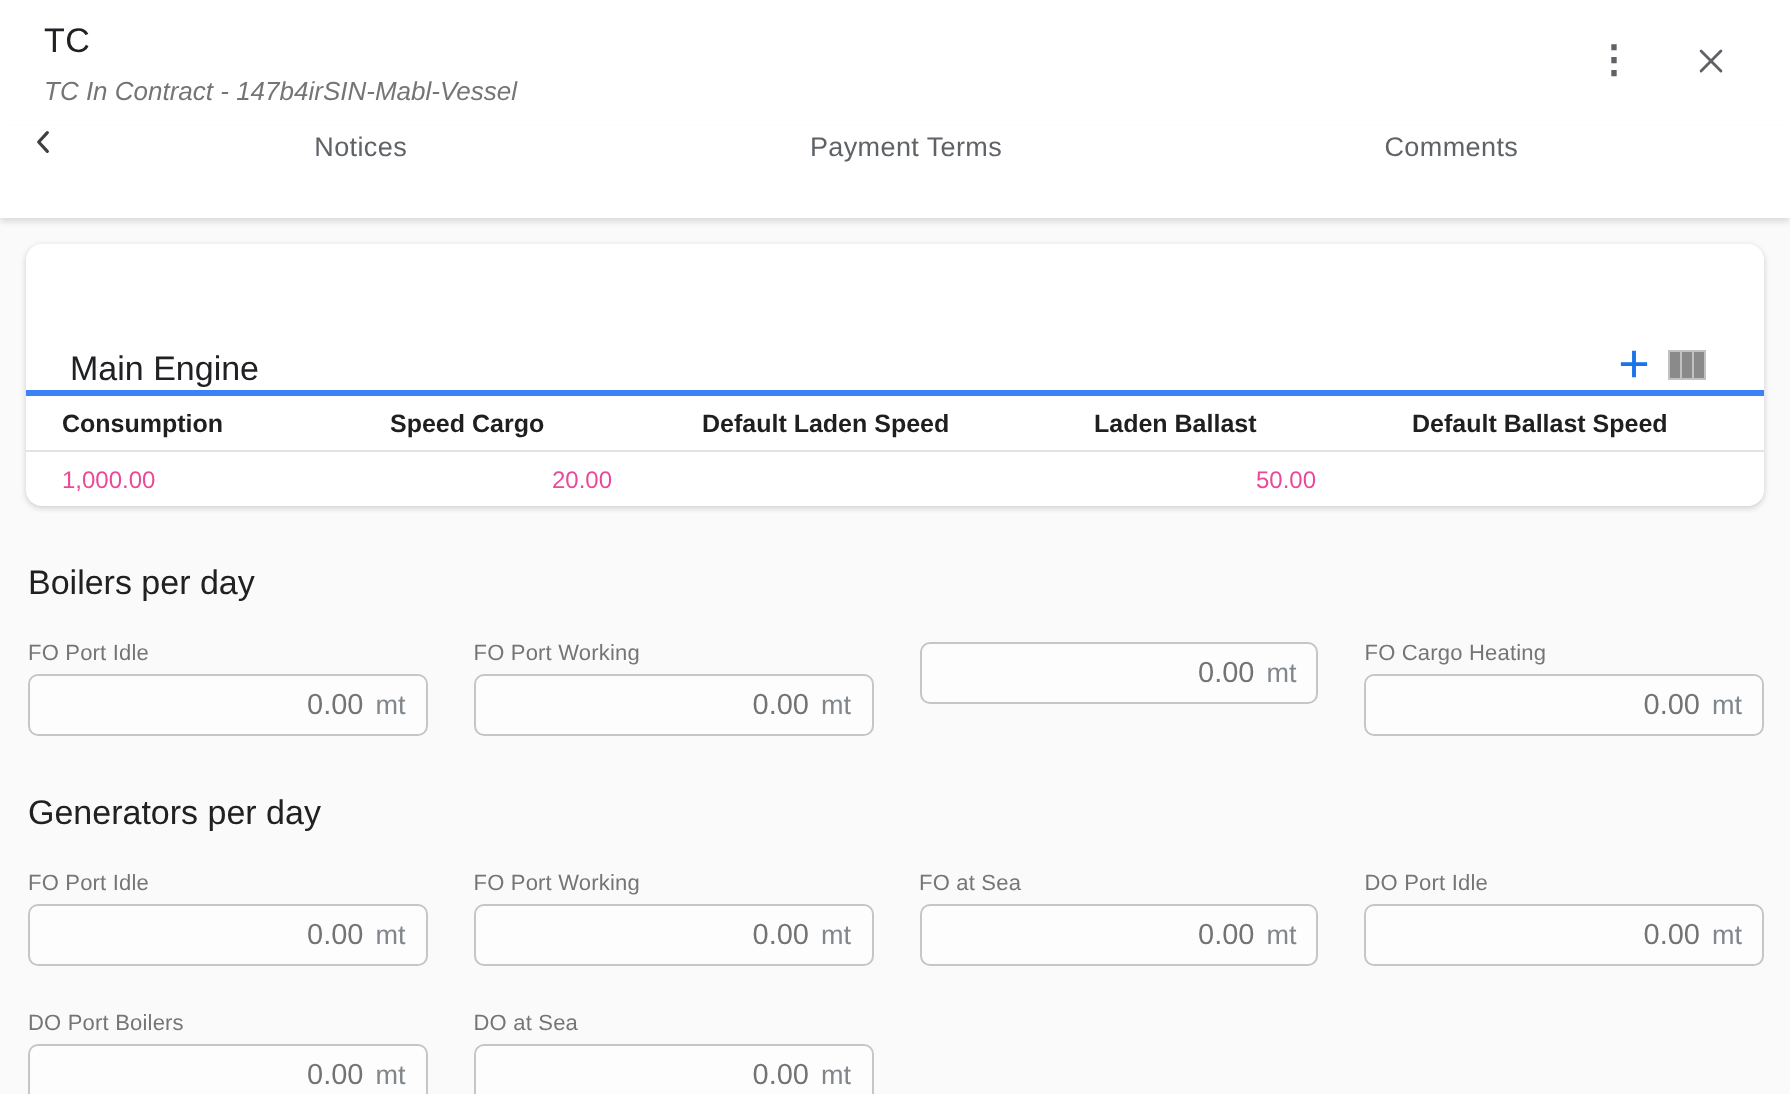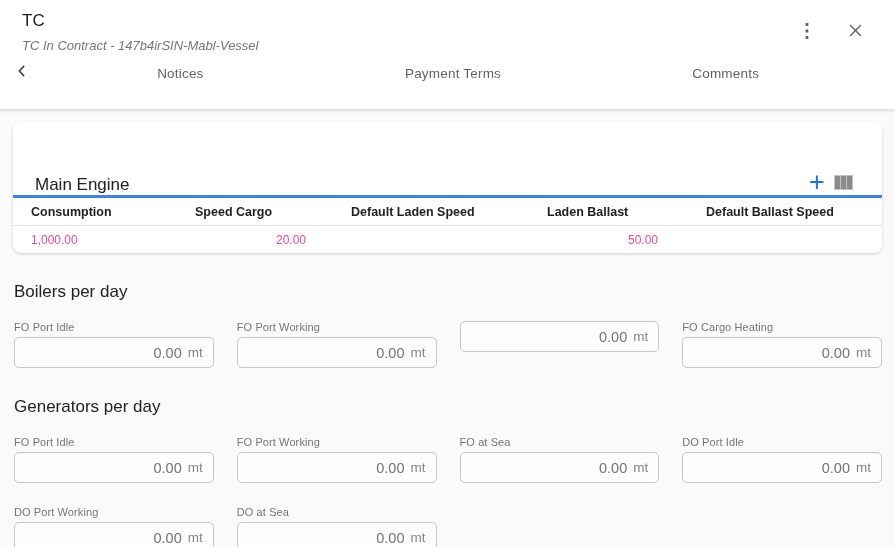--- a/index.html
+++ b/index.html
@@ -289,21 +289,21 @@
       </div>
     </div>
     <div class="field">
       <div class="field-label">DO Port Idle</div>
       <div class="input-box">
         <span class="input-value">0.00</span>
         <span class="input-unit">mt</span>
       </div>
     </div>
     <div class="field">
-      <div class="field-label">DO Port Working</div>
+      <div class="field-label">DO Port Boilers</div>
       <div class="input-box">
         <span class="input-value">0.00</span>
         <span class="input-unit">mt</span>
       </div>
     </div>
     <div class="field">
       <div class="field-label">DO at Sea</div>
       <div class="input-box">
         <span class="input-value">0.00</span>
         <span class="input-unit">mt</span>

